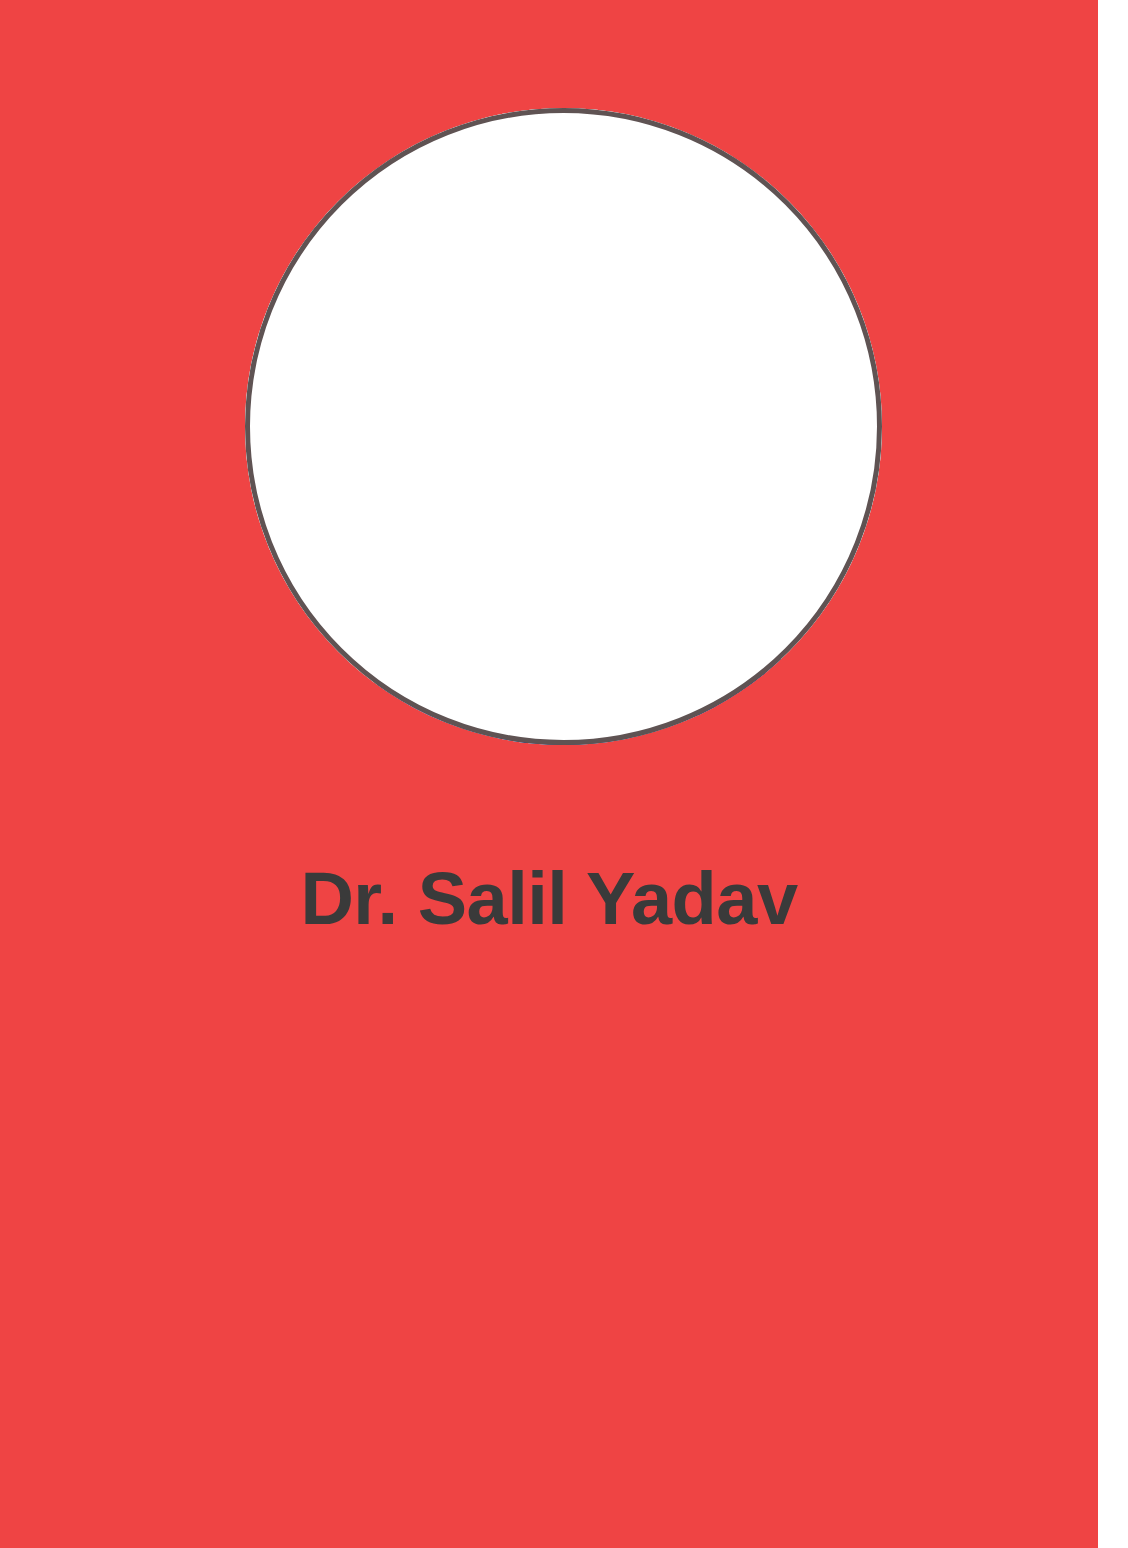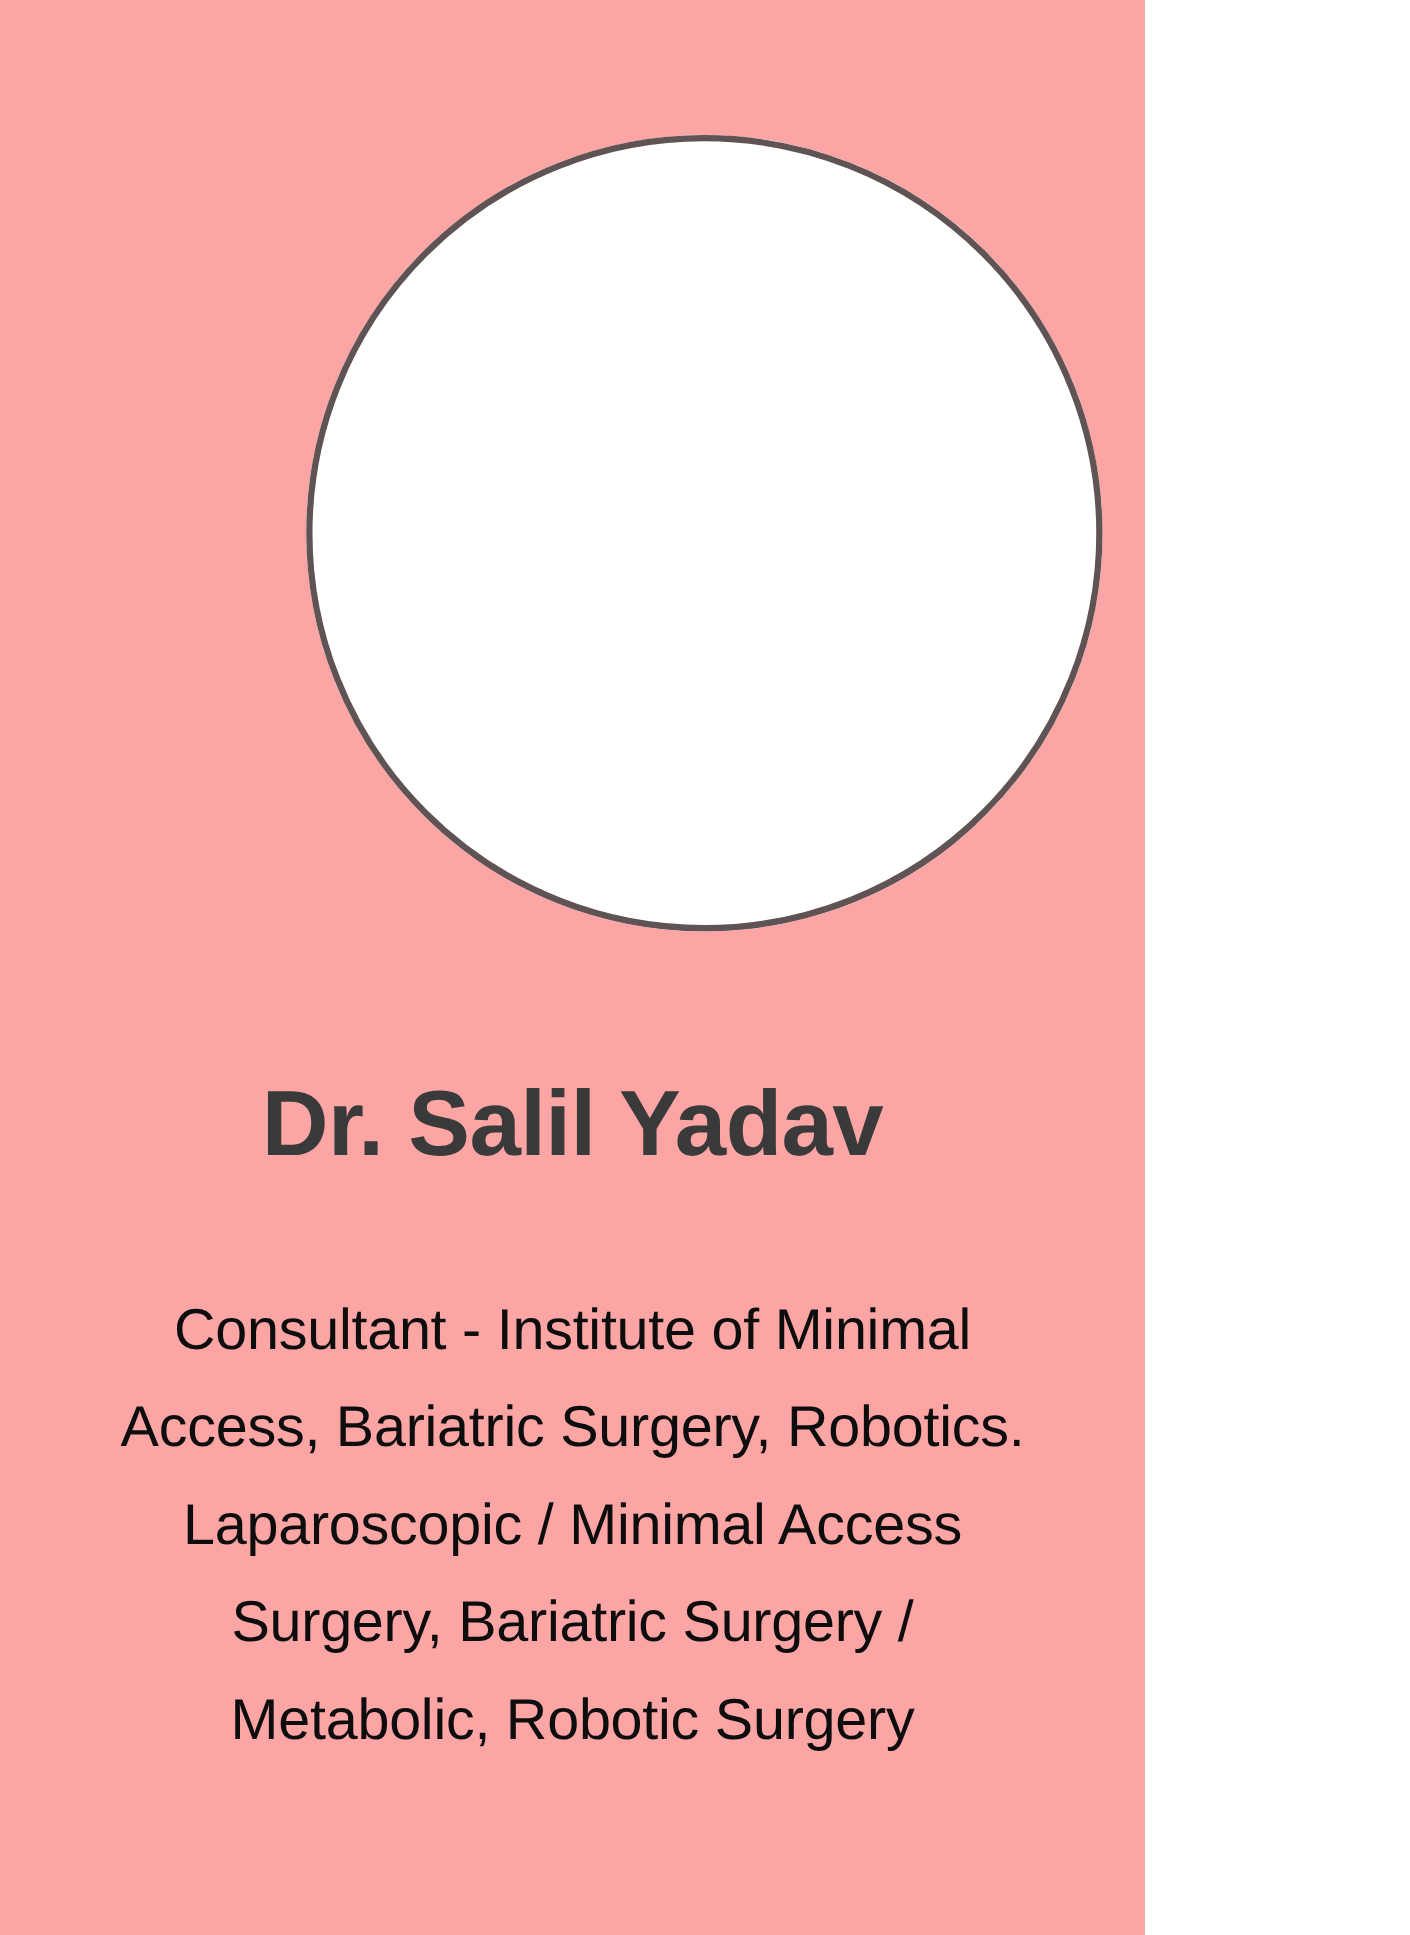--- a/index.html
+++ b/index.html
@@ -11,23 +11,23 @@
     background: #ffffff;
   }
 
   body {
     font-family: "Liberation Sans", sans-serif;
     -webkit-font-smoothing: antialiased;
   }
 
   .profile-card {
     position: relative;
-    width: 916px;
+    width: 1098px;
     height: 1548px;
-    background: #fca5a5;
+    background: #ef4444;
     display: flex;
     flex-direction: column;
     align-items: center;
   }
 
   
   .avatar-wrap {
     position: absolute;
     left: 245px;
     top: 108px;
@@ -301,15 +301,14 @@
           <path d="M292 430 L 296 478" stroke="#16181c" stroke-width="7" stroke-linecap="round"></path>
         </g>
       </svg>
     </div>
 
     <div class="avatar-ring"></div>
   </div>
 
   <h1 class="doctor-name">Dr. Salil Yadav</h1>
 
-  <p class="doctor-role">Consultant - Institute of Minimal Access, Bariatric Surgery, Robotics. Laparoscopic / Minimal Access Surgery, Bariatric Surgery / Metabolic, Robotic Surgery</p>
 
 </div>
 
 </body></html>

